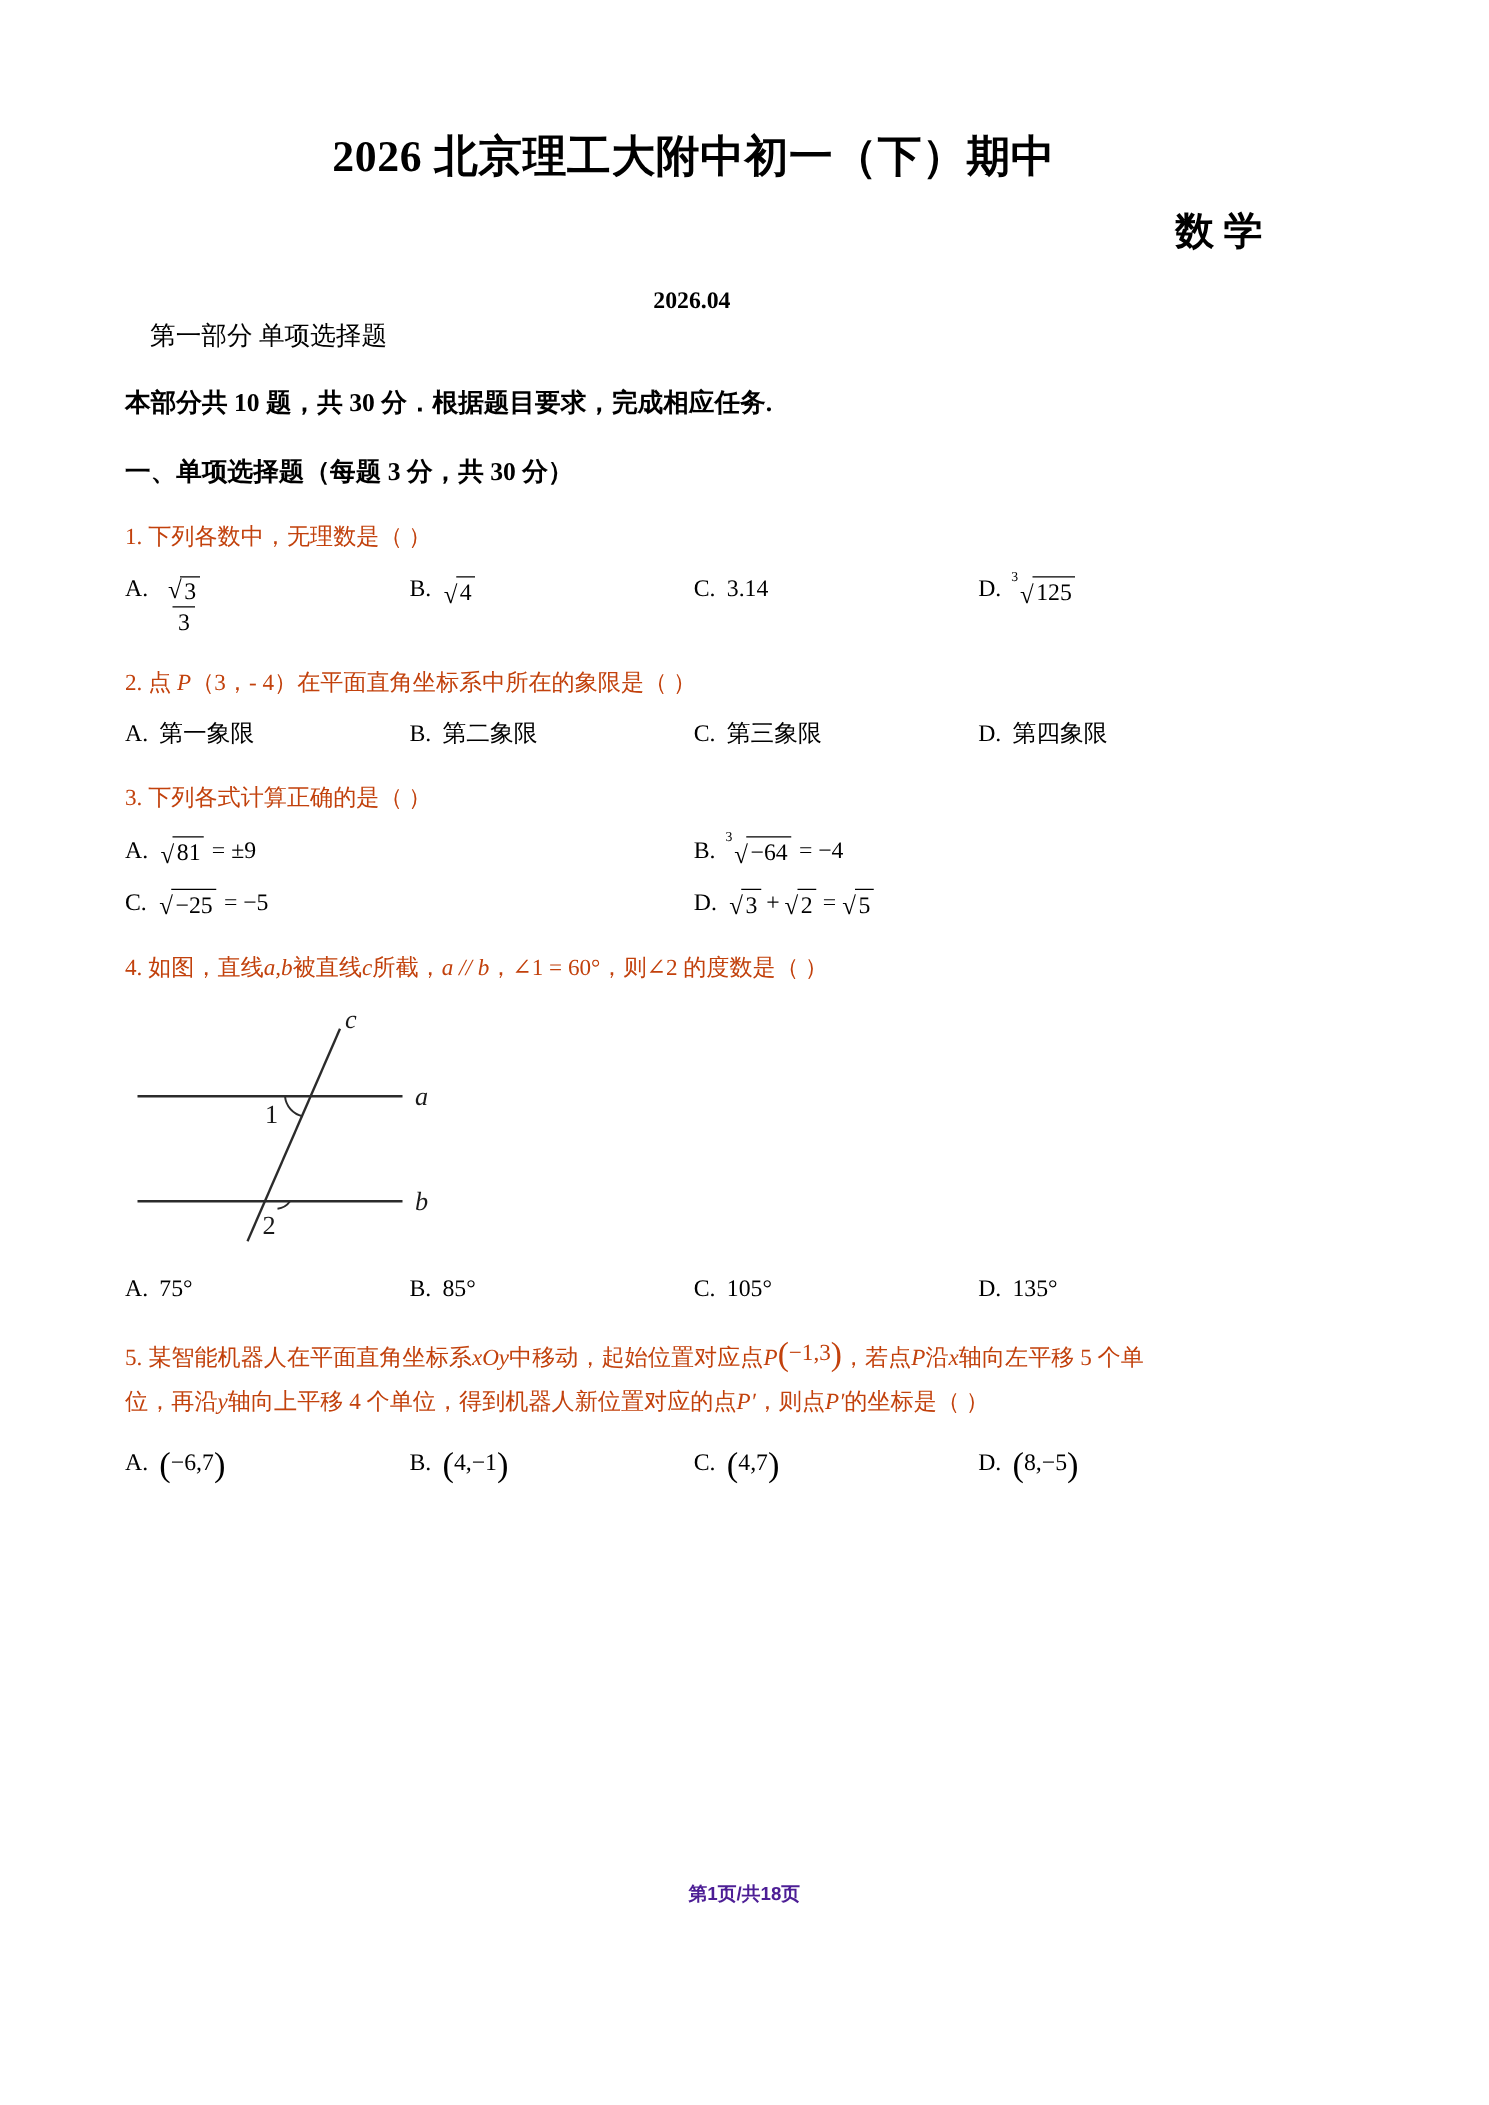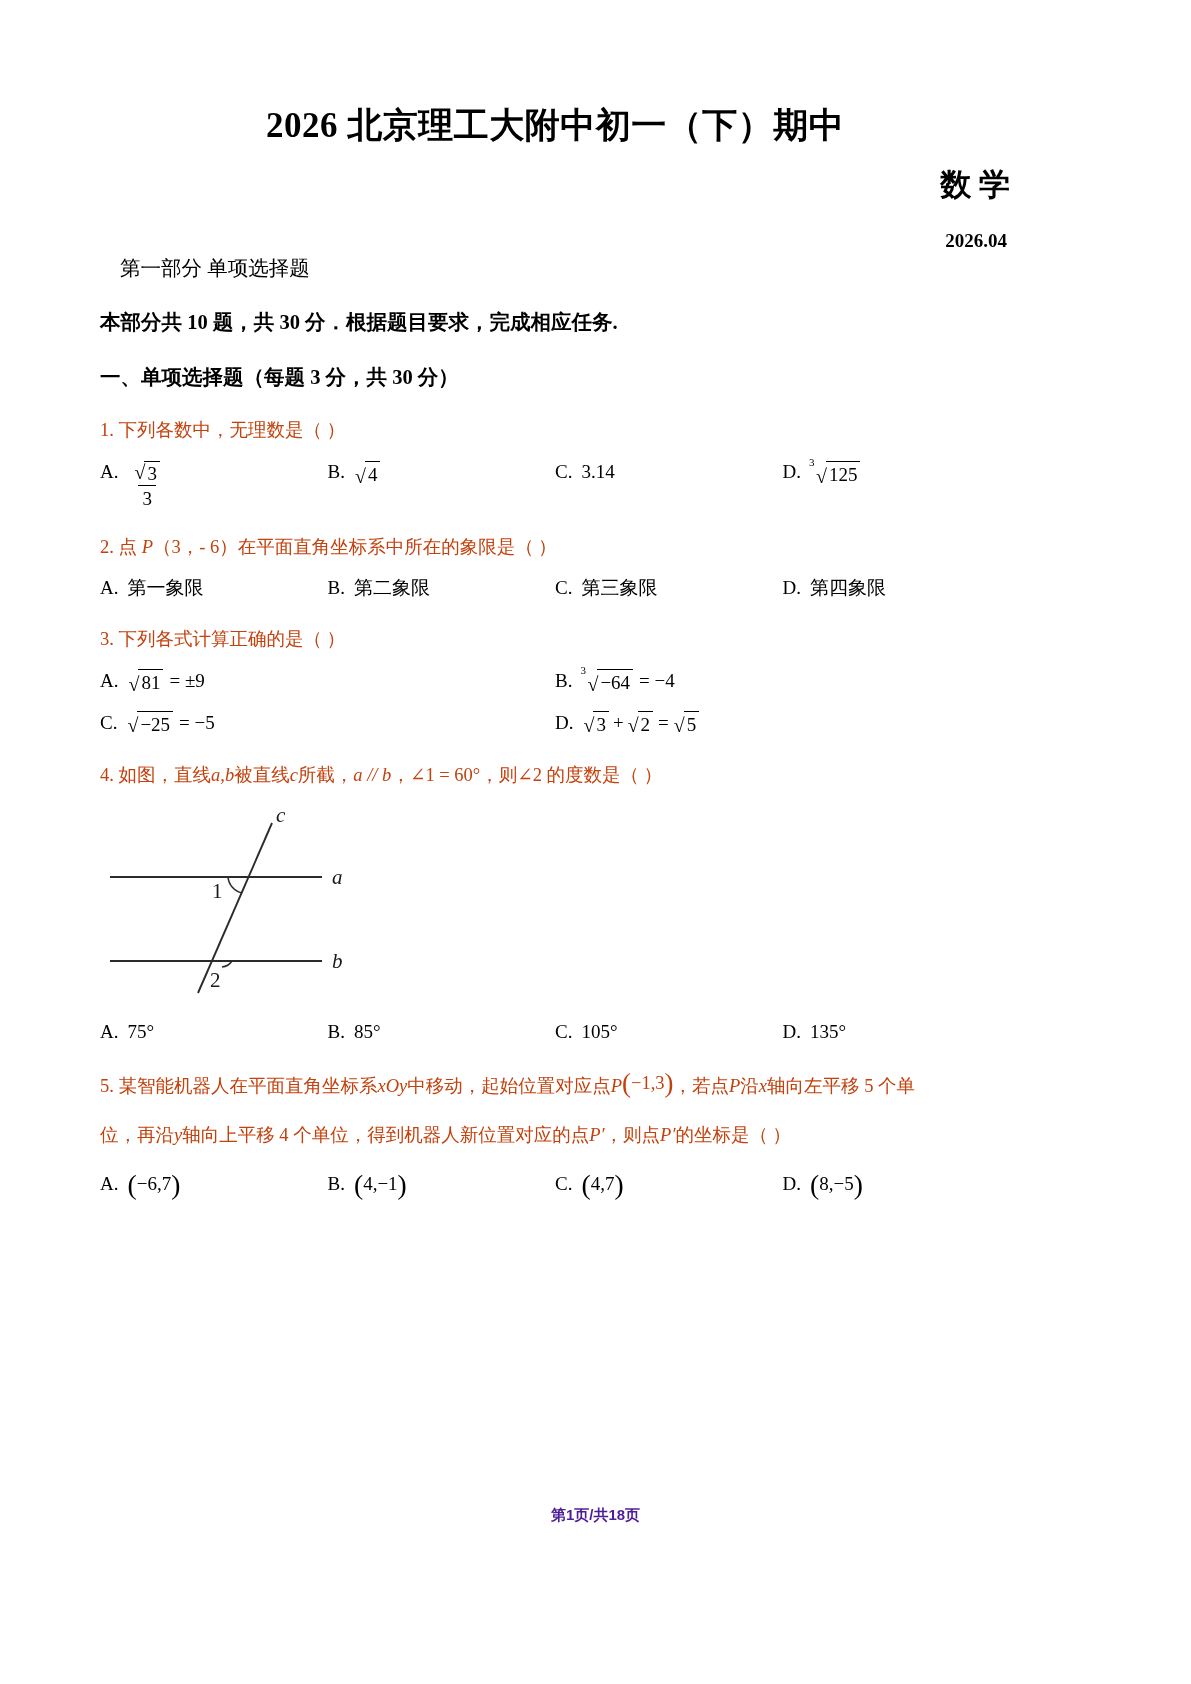--- a/index.html
+++ b/index.html
@@ -41,21 +41,21 @@
   }
   .doc-subtitle {
     text-align: right;
     font-size: 31px;
     font-weight: bold;
     margin: 0;
     padding-top: 18px;
     line-height: 1.25;
   }
   .doc-date {
-    text-align: right;
+    text-align: center;
     font-size: 19px;
     font-weight: bold;
     margin: 0;
     padding-top: 25px;
     padding-right: 3px;
   }
 
   
   .notice {
     margin-top: 18px;
@@ -263,21 +263,21 @@
               </span>
           </span>
         </div>
       </div>
     </div>
 
     <div class="question">
       <p class="q-stem">
         <span>2.</span>
         <span>点</span>
-        <span class="mathvar">P</span><span>（3，- 6）在平面直角坐标系中所在的象限是（      ）</span>
+        <span class="mathvar">P</span><span>（3，- 4）在平面直角坐标系中所在的象限是（      ）</span>
       </p>
       <div class="options row-4">
         <div class="opt">
           <span class="opt-letter">A.</span>
           <span class="opt-body">第一象限</span>
         </div>
         <div class="opt">
           <span class="opt-letter">B.</span>
           <span class="opt-body">第二象限</span>
         </div>
@@ -402,21 +402,21 @@
 
     <div class="question">
       <p class="q-stem">
         <span>5.</span>
         <span>某智能机器人在平面直角坐标系</span><span class="mathvar">xOy</span><span>中移动，起始位置对应点</span><span class="mathvar">P</span><span class="paren-big">
             <span class="pb">(</span>
             <span>−1,3</span>
             <span class="pb">)</span>
           </span><span>，若点</span><span class="mathvar">P</span><span>沿</span><span class="mathvar">x</span><span>轴向左平移 5 个单</span>
       </p>
-      <p class="q-stem" style="margin-top:22px">
+      <p class="q-stem" style="margin-top:8px">
         <span>位，再沿</span><span class="mathvar">y</span><span>轴向上平移 4 个单位，得到机器人新位置对应的点</span><span class="mathvar">P′</span><span>，则点</span><span class="mathvar">P′</span><span>的坐标是（      ）</span>
       </p>
       <div class="options row-4" style="margin-top:24px">
         <div class="opt">
           <span class="opt-letter">A.</span>
           <span class="paren-big">
               <span class="pb">(</span>
               <span>−6,7</span>
               <span class="pb">)</span>
             </span>

